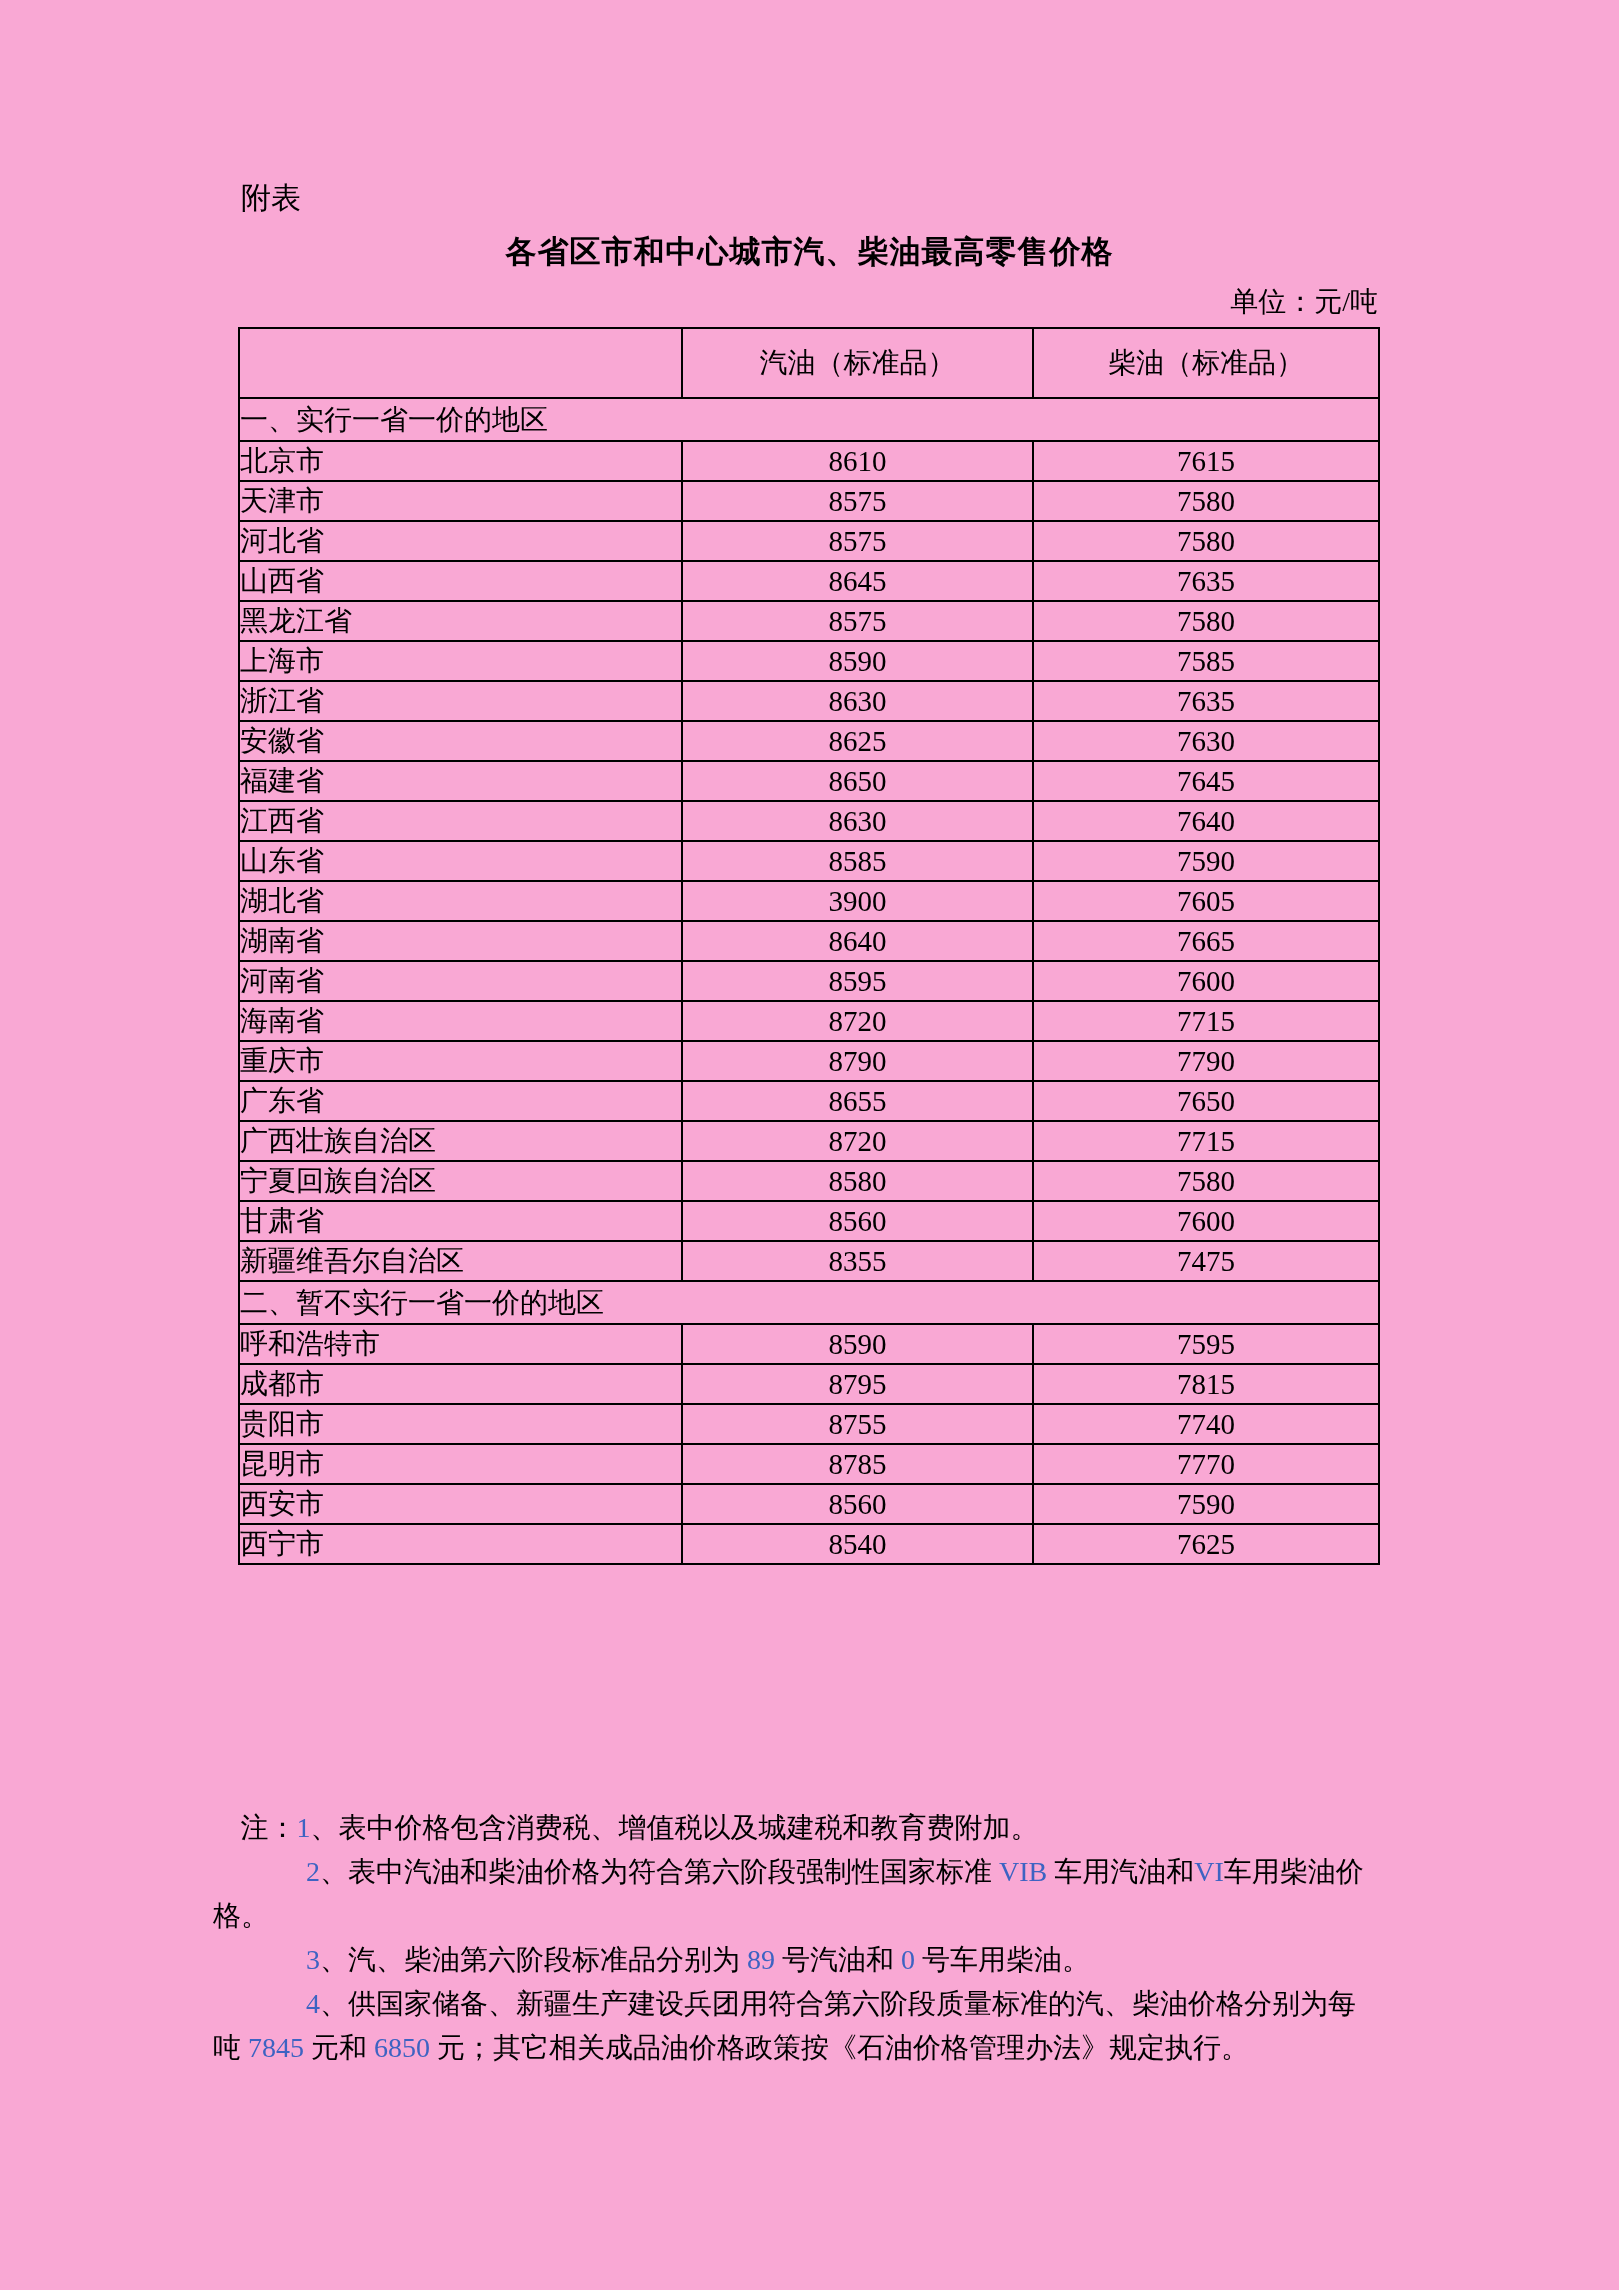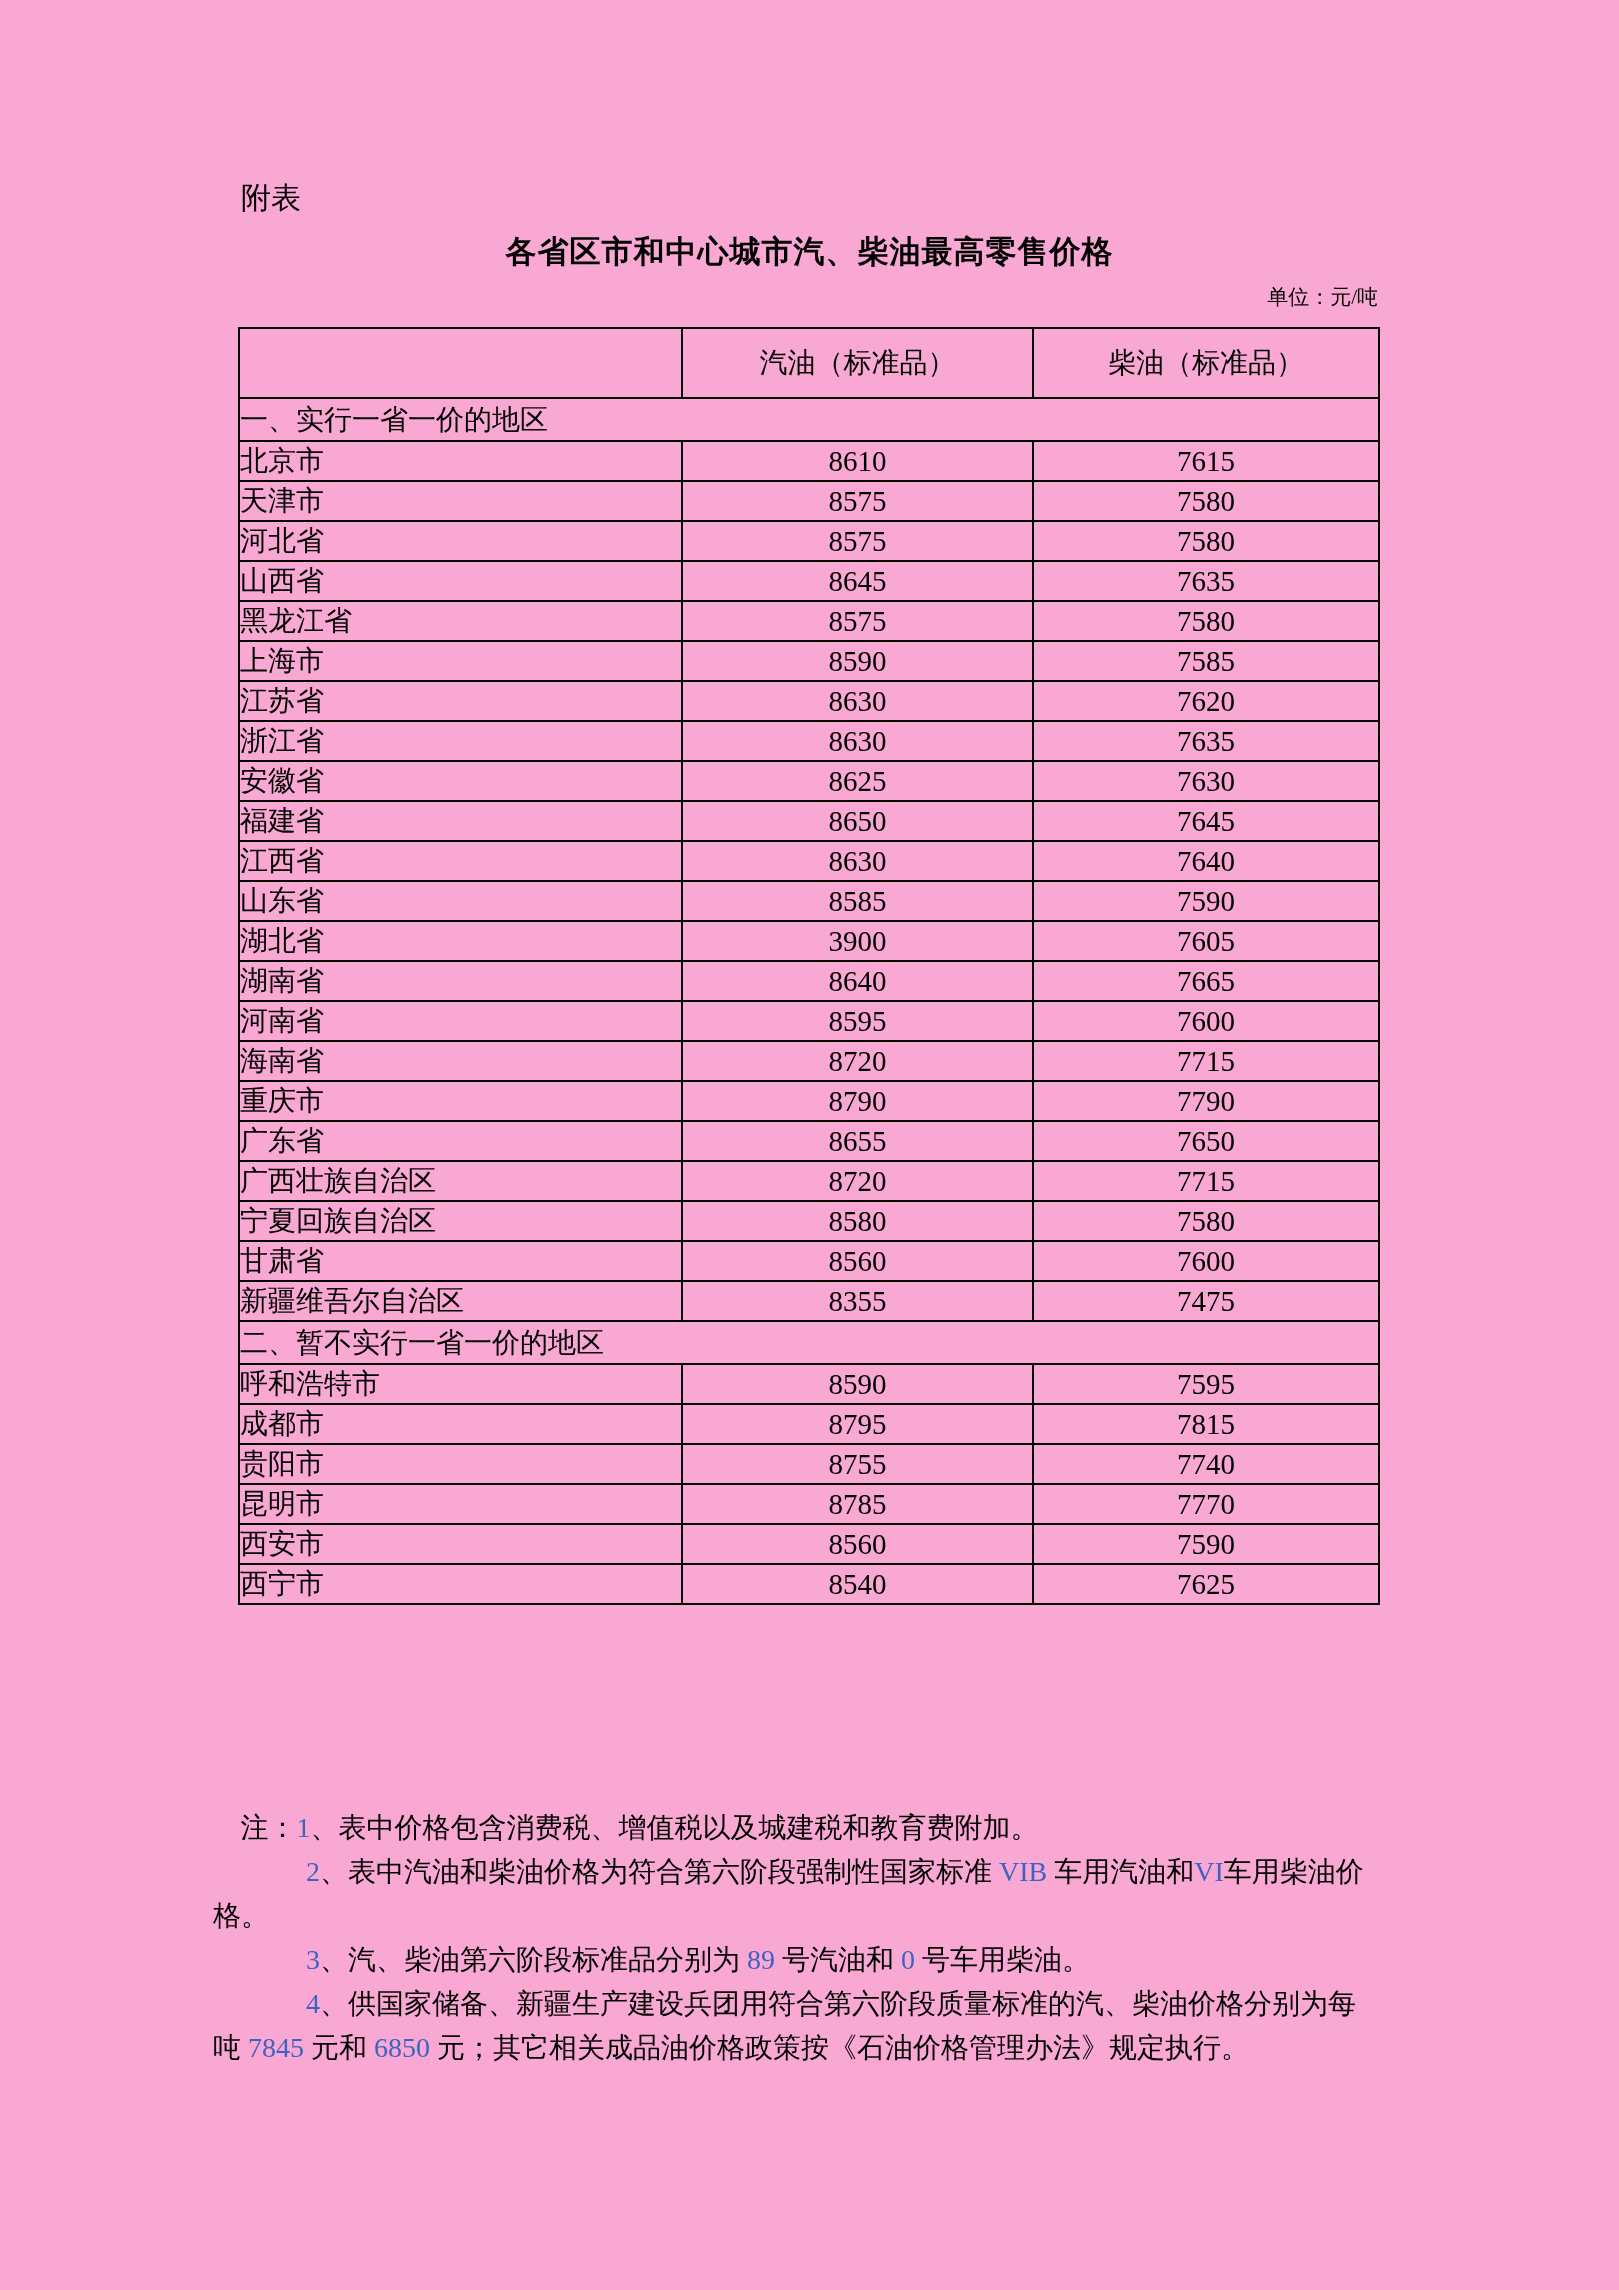--- a/index.html
+++ b/index.html
@@ -26,21 +26,21 @@
     text-align:center;
     font-size:31px;
     font-weight:bold;
     font-family:"Liberation Sans","DejaVu Sans",sans-serif;
     letter-spacing:1px;
   }
   .unit{
     position:absolute;
     right:241px;
     top:283px;
-    font-size:21px;
+    font-size:28px;
   }
   table.price{
     position:absolute;
     left:238px;
     top:327px;
     border-collapse:collapse;
     table-layout:fixed;
     border:2.9px solid #000;
   }
   table.price th,
@@ -144,25 +144,20 @@
           <td class="region-cell">黑龙江省</td>
           <td class="num-cell">8575</td>
           <td class="num-cell">7580</td>
         </tr>
         <tr class="data-row">
           <td class="region-cell">上海市</td>
           <td class="num-cell">8590</td>
           <td class="num-cell">7585</td>
         </tr>
         <tr class="data-row">
-          <td class="region-cell">江苏省</td>
-          <td class="num-cell">8630</td>
-          <td class="num-cell">7620</td>
-        </tr>
-        <tr class="data-row">
           <td class="region-cell">浙江省</td>
           <td class="num-cell">8630</td>
           <td class="num-cell">7635</td>
         </tr>
         <tr class="data-row">
           <td class="region-cell">安徽省</td>
           <td class="num-cell">8625</td>
           <td class="num-cell">7630</td>
         </tr>
         <tr class="data-row">

